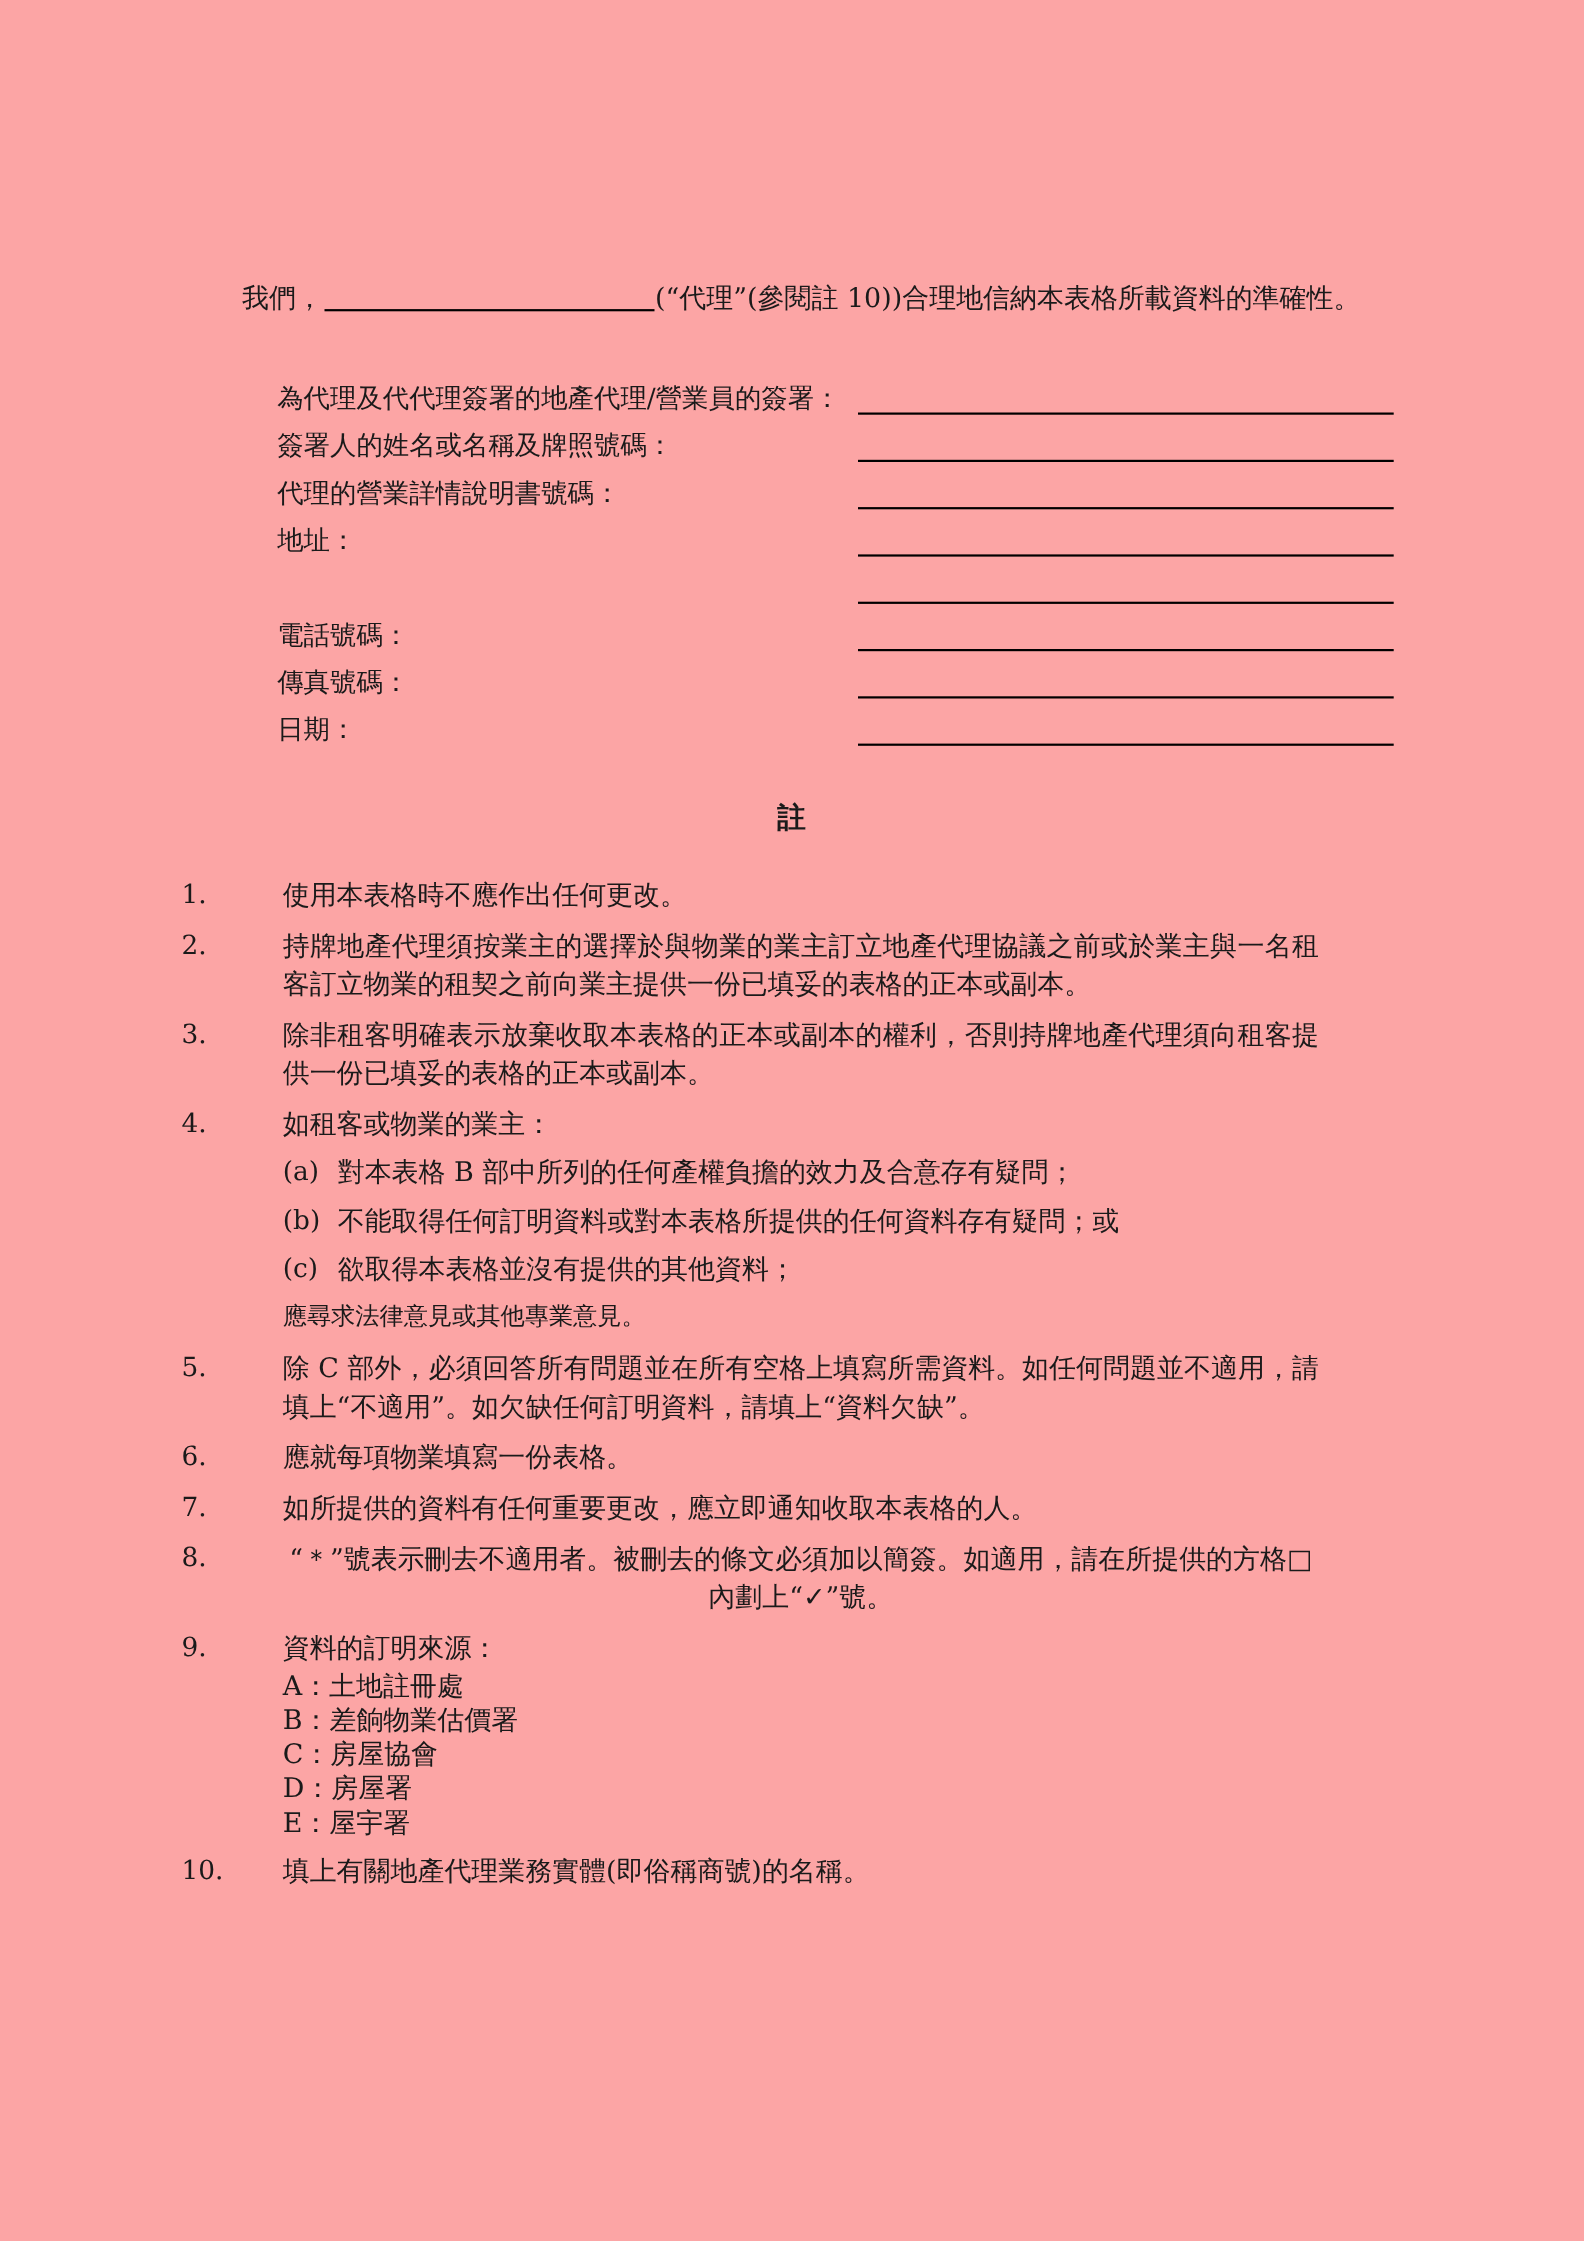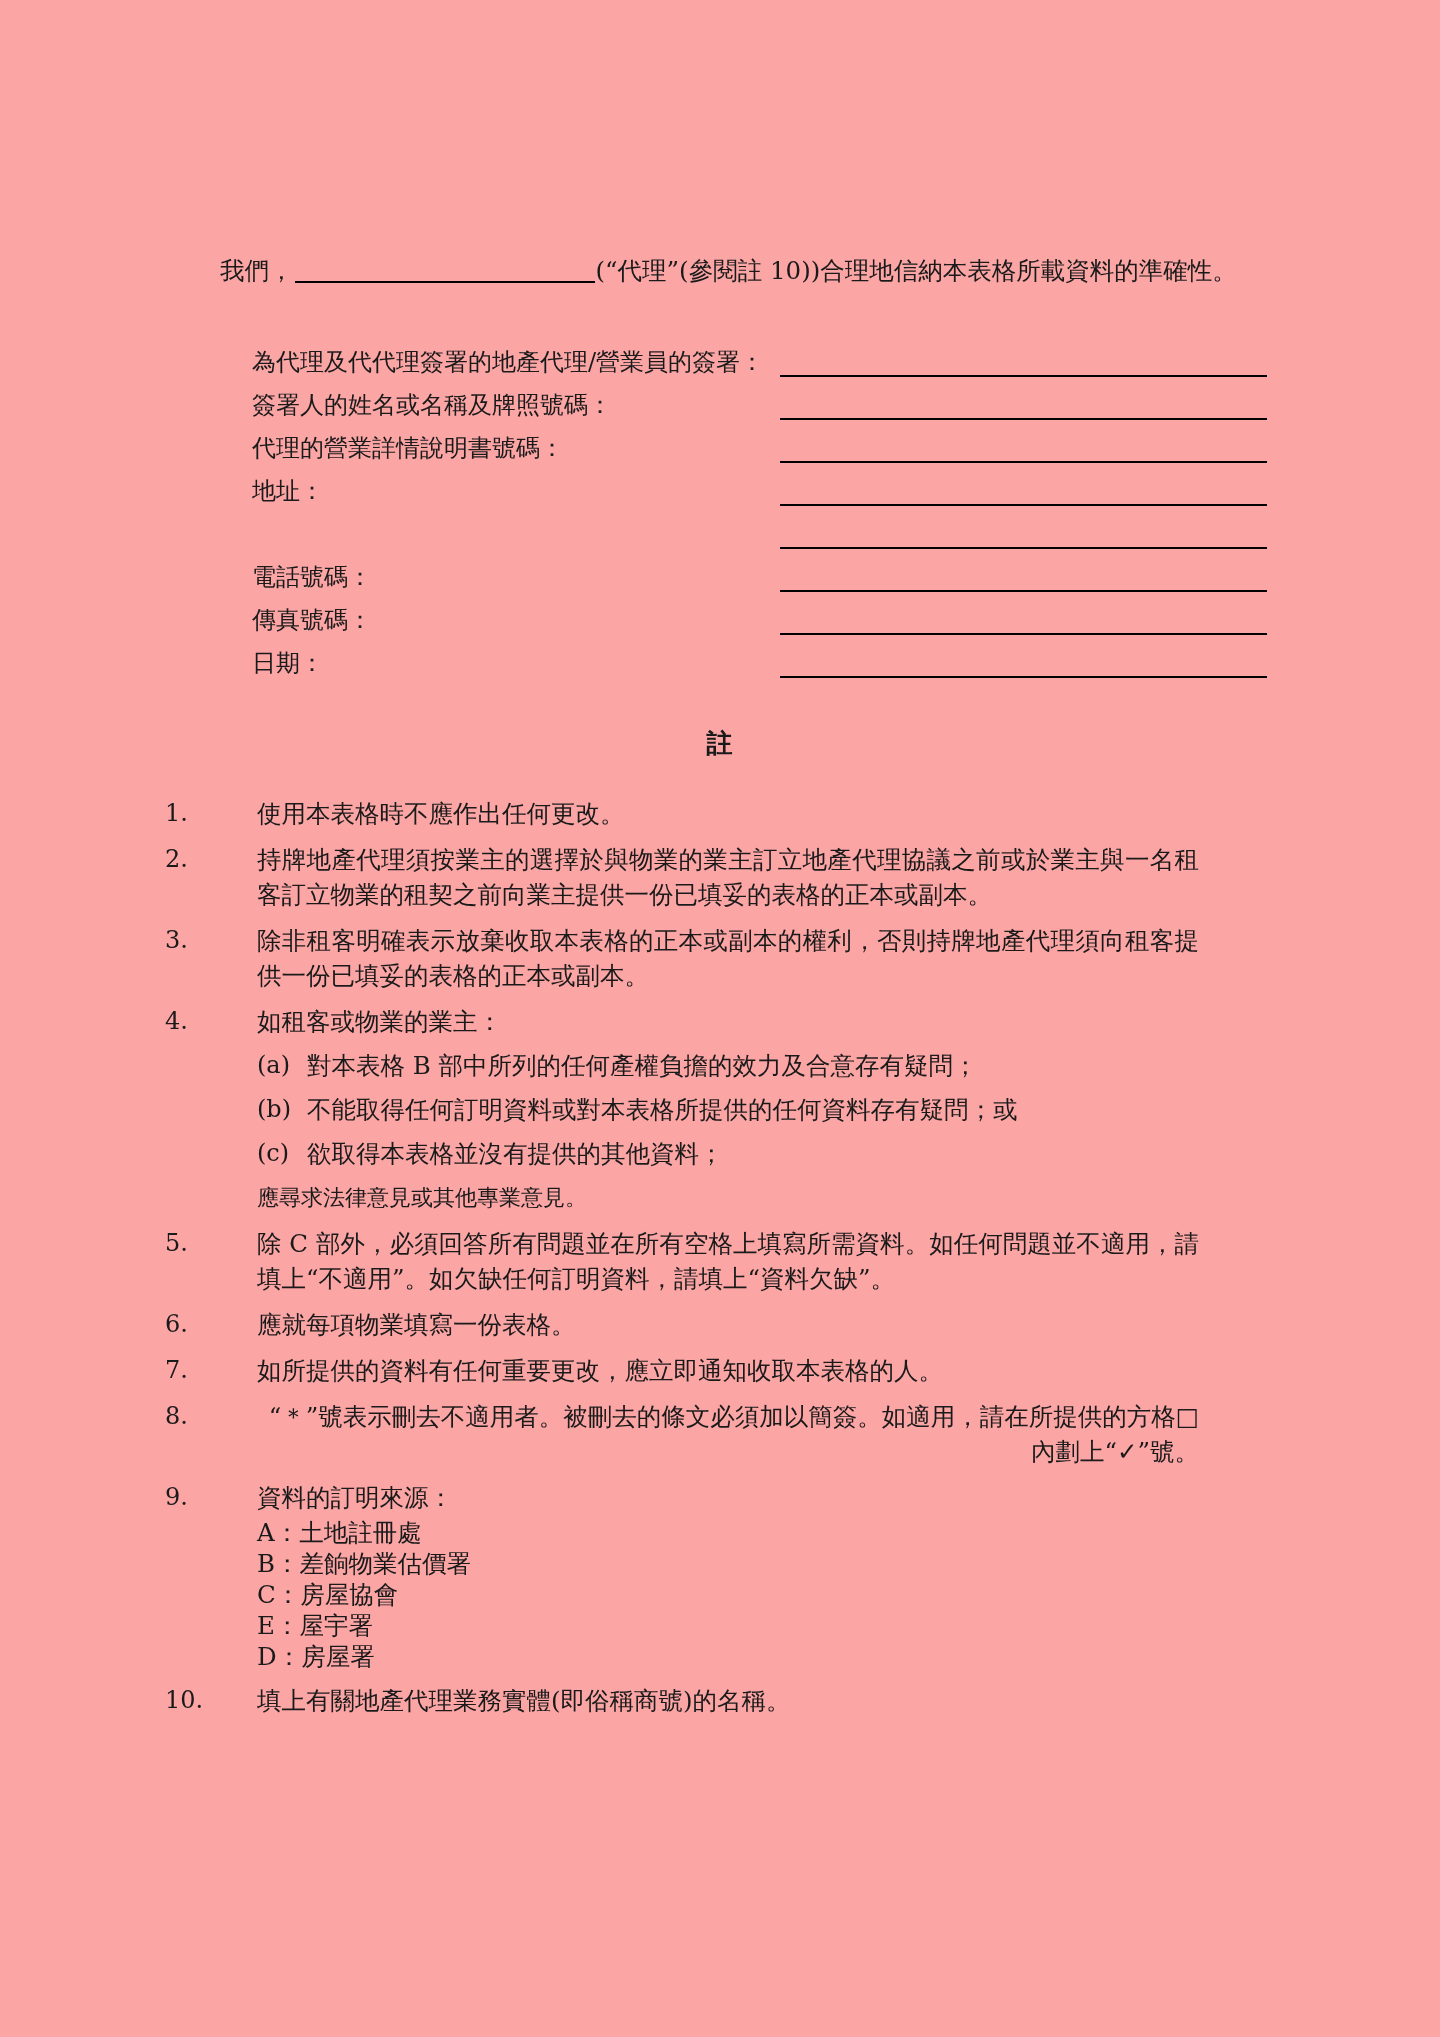--- a/index.html
+++ b/index.html
@@ -113,21 +113,21 @@
     flex: 1 1 auto;
     width: 1070px;
     max-width: 1070px;
     padding-right: 128px;
     box-sizing: border-box;
     font-size: 24.5px;
     line-height: 35px;
     text-align: justify;
     margin-left: 14px;
   }
-  .note-body.nowrap { text-align: right; }
+  .note-body.nowrap { text-align: center; }
 
   
   .subitem {
     display: flex;
     align-items: flex-start;
     margin-top: 9px;
   }
   .subitem-num {
     flex: 0 0 auto;
     width: 50px;
@@ -273,22 +273,22 @@
       </div>
 
       <div class="note">
         <div class="note-num">9.</div>
         <div class="note-body">
           <div>資料的訂明來源：</div>
           <div class="srclist">
             <div class="srcline">A：土地註冊處</div>
             <div class="srcline">B：差餉物業估價署</div>
             <div class="srcline">C：房屋協會</div>
+            <div class="srcline">D：房屋署</div>
             <div class="srcline">E：屋宇署</div>
-            <div class="srcline">D：房屋署</div>
           </div>
         </div>
       </div>
 
       <div class="note">
         <div class="note-num">10.</div>
         <div class="note-body">填上有關地產代理業務實體(即俗稱商號)的名稱。</div>
       </div>
 
     </div>

